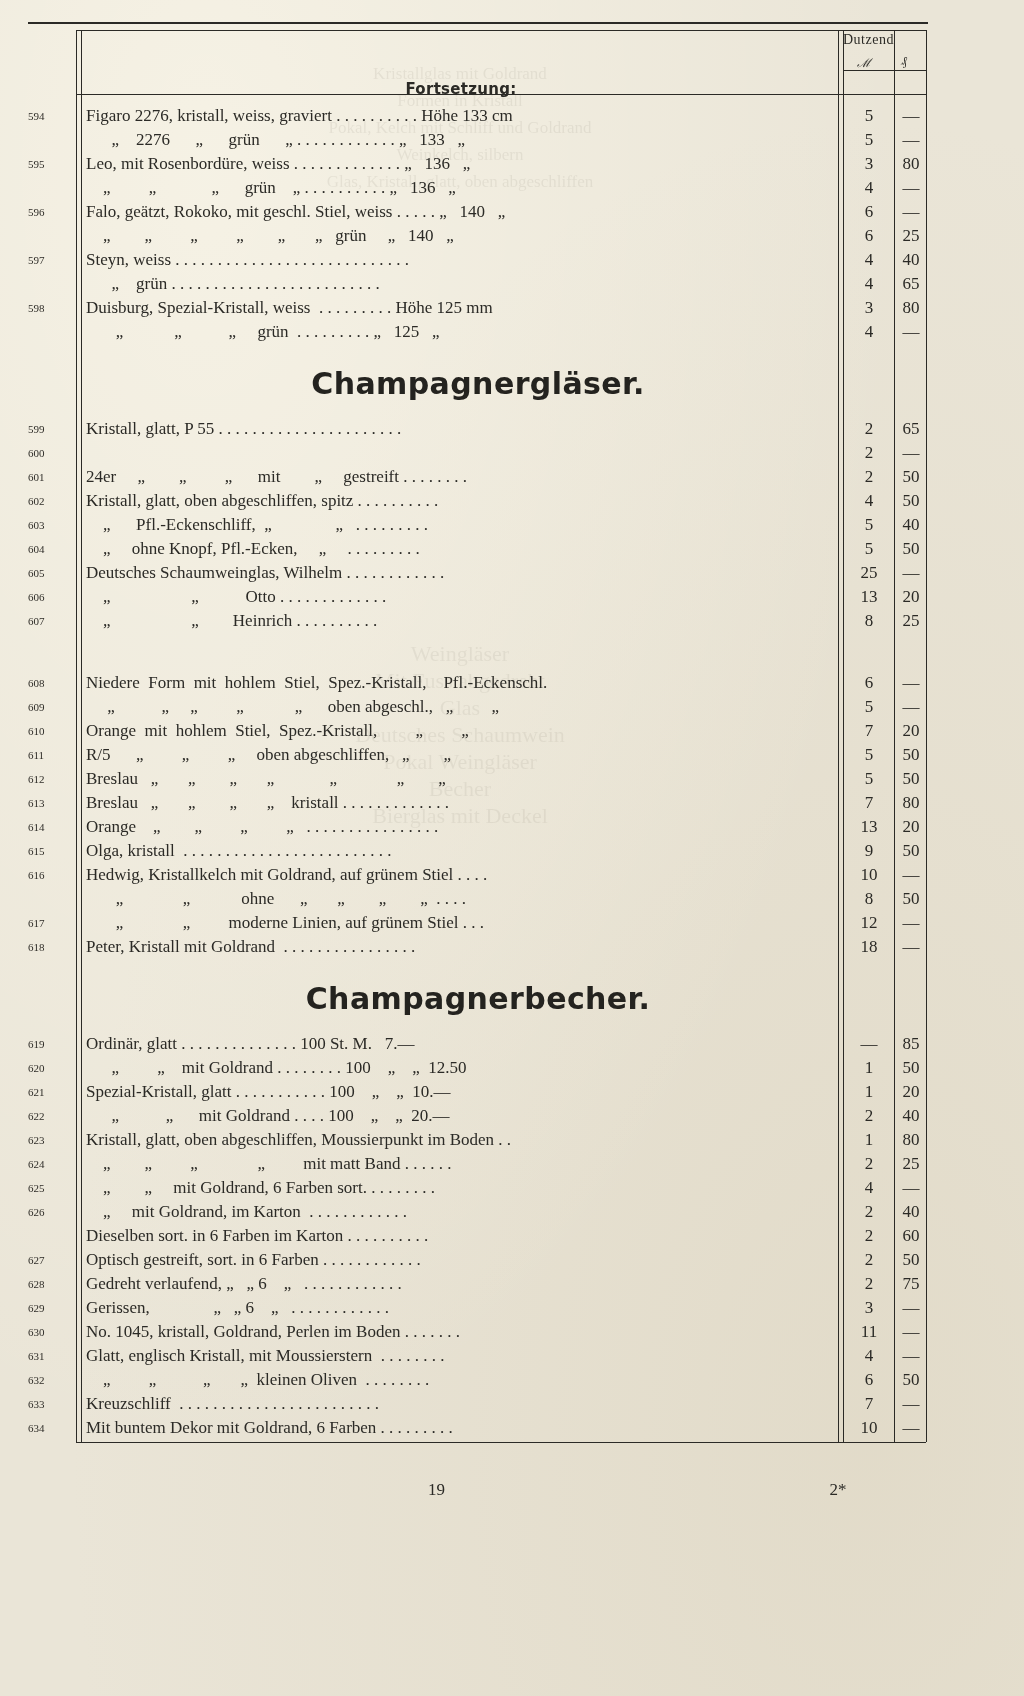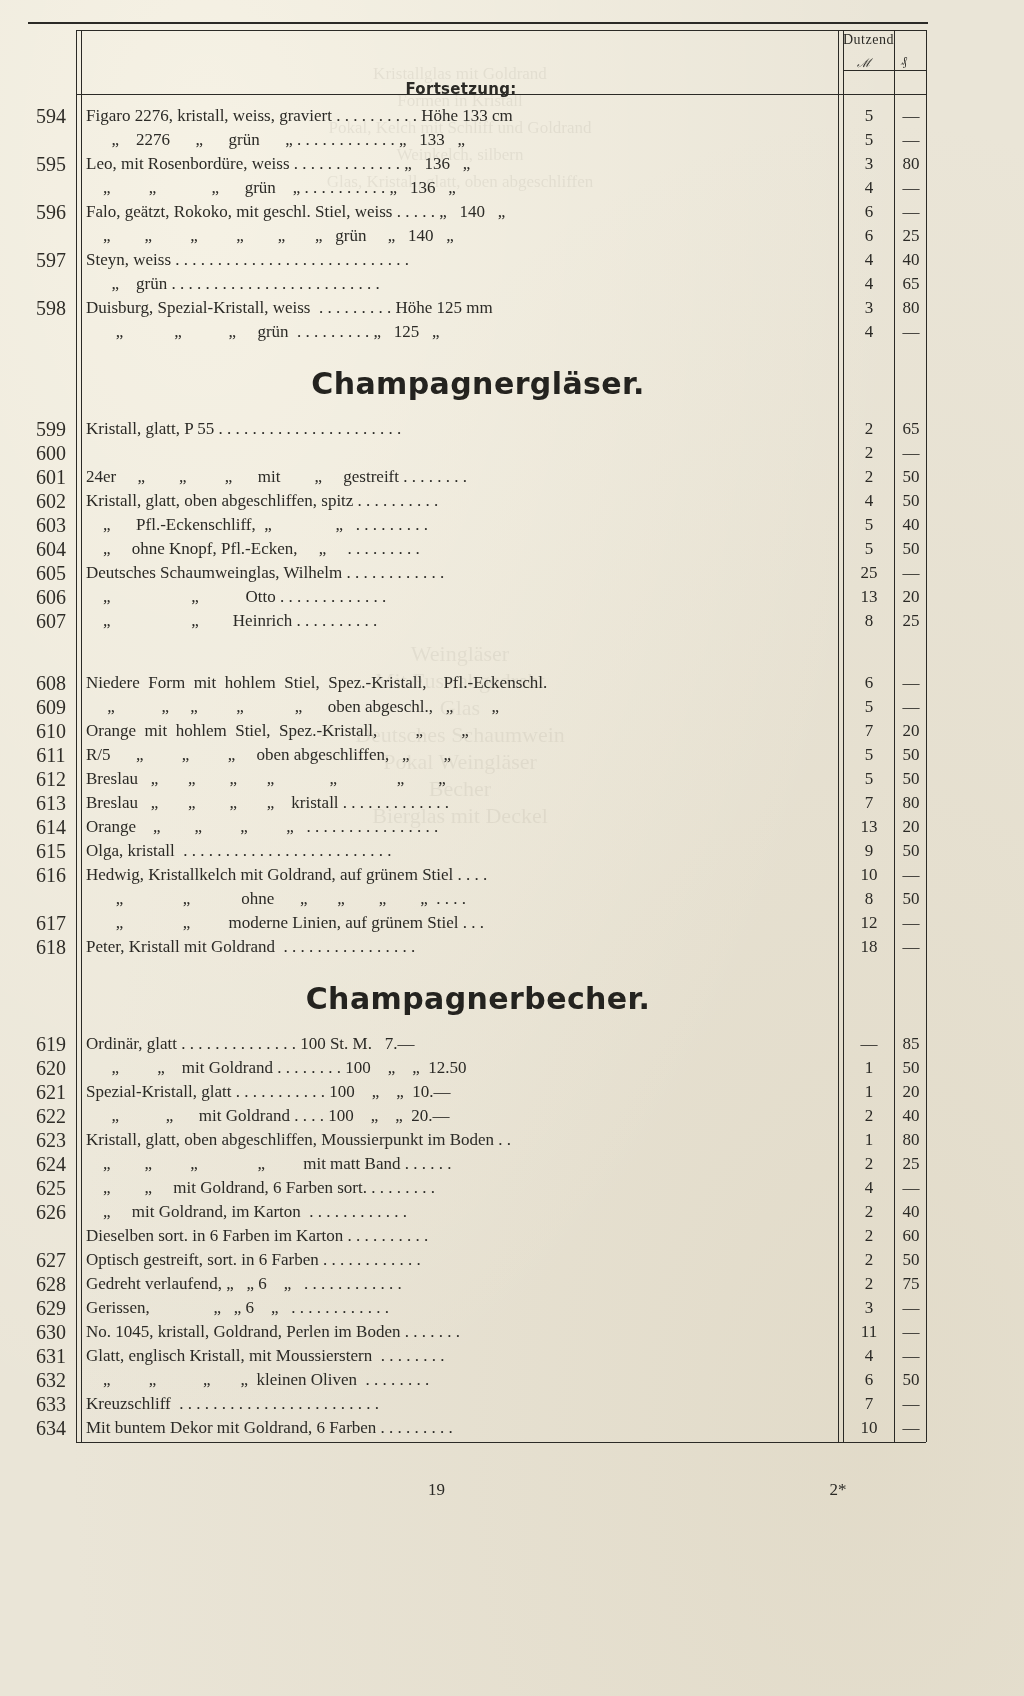--- a/index.html
+++ b/index.html
@@ -54,22 +54,22 @@
   .fortsetzung{
     text-align:center;width:760px;margin-left:53px;
     font-family:"DejaVu Sans", sans-serif;
     font-weight:bold;font-size:15px;letter-spacing:.3px;
     padding-top:4px;padding-bottom:6px;
   }
   .row{
     position:relative;height:24px;
   }
   .num{
-    position:absolute;left:0;width:46px;text-align:center;
-    font-size:20px;line-height:24px;color:#2f2d28;
+    position:absolute;left:0;width:46px;text-align:left;
+    font-size:11px;line-height:24px;color:#2f2d28;
   }
   .desc{
     position:absolute;left:58px;width:748px;
     font-size:17px;line-height:24px;white-space:nowrap;
   }
   .price-m{
     position:absolute;left:818px;width:46px;text-align:center;
     font-size:17px;line-height:24px;
   }
   .price-p{

